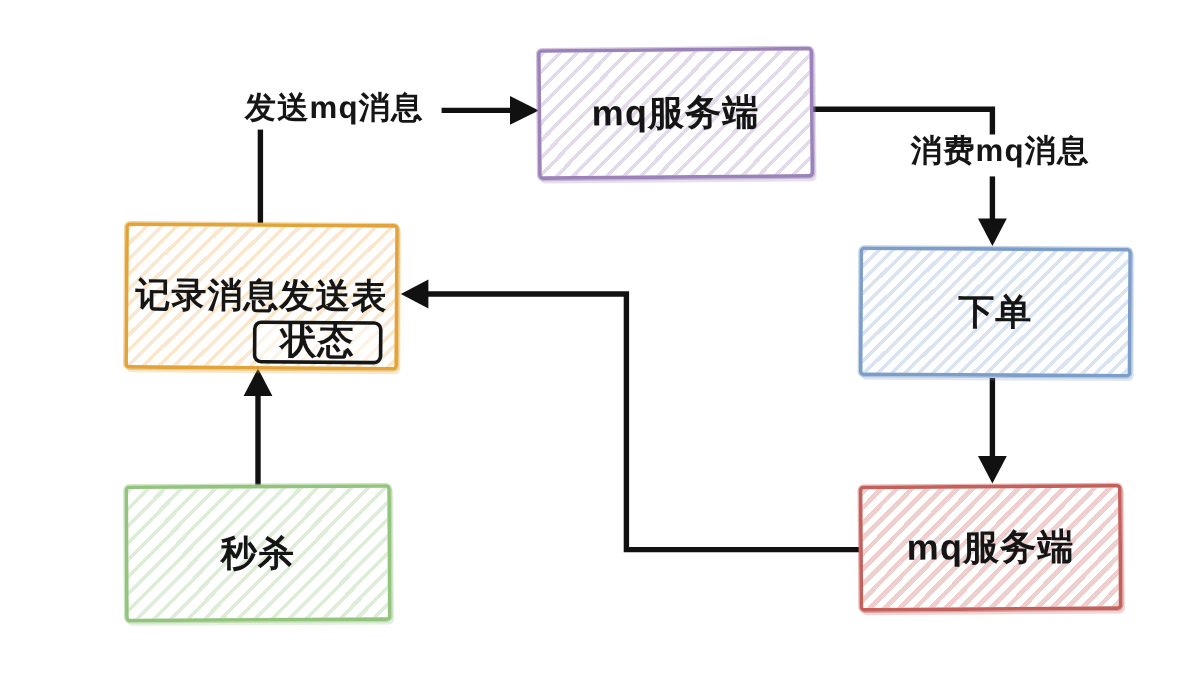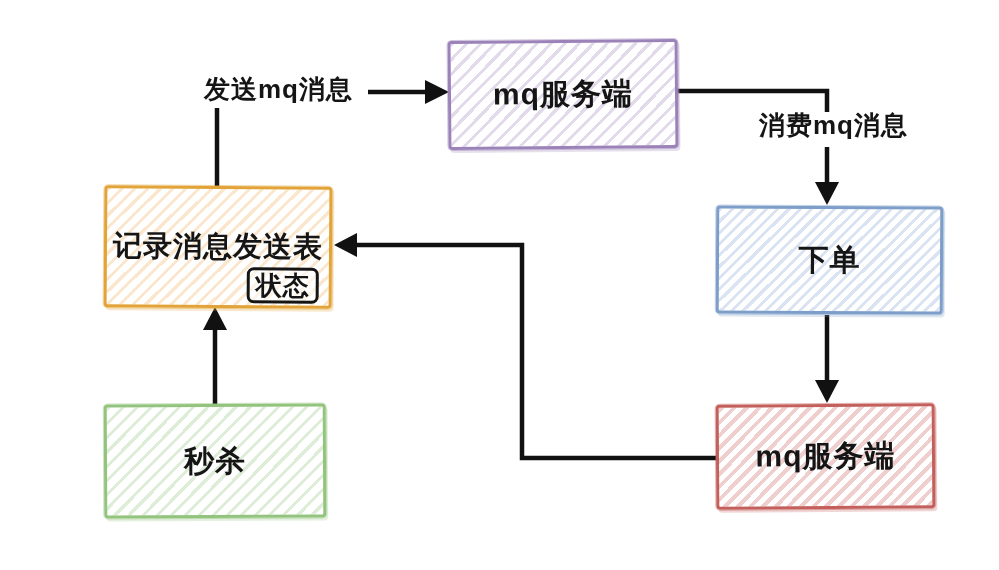--- a/index.html
+++ b/index.html
@@ -69,24 +69,24 @@
     align-items: center;
   }
   .node-orange .main-label {
     margin-top: 38px;
     font-size: 29px;
     white-space: nowrap;
   }
   .status-chip {
     position: absolute;
     right: 10px; top: 78px;
-    padding: 0 6px;
+    padding: 0 20px;
     border: 3px solid #151515;
     border-radius: 7px;
-    font-size: 26px;
+    font-size: 30px;
     line-height: 30px;
     font-weight: bold;
     background: rgba(255,255,255,.55);
   }
   .node-green {
     left: 104px; top: 404px; width: 222px; height: 114px;
     border: 3px solid #93c47d;
     box-shadow: 0 0 0 1px rgba(147,196,125,.45), 2px 3px 0 rgba(147,196,125,.25);
     background: repeating-linear-gradient(135deg, rgba(145,195,125,.30) 0 3px, rgba(255,255,255,0) 3px 10px);
     transform: rotate(-0.3deg);

